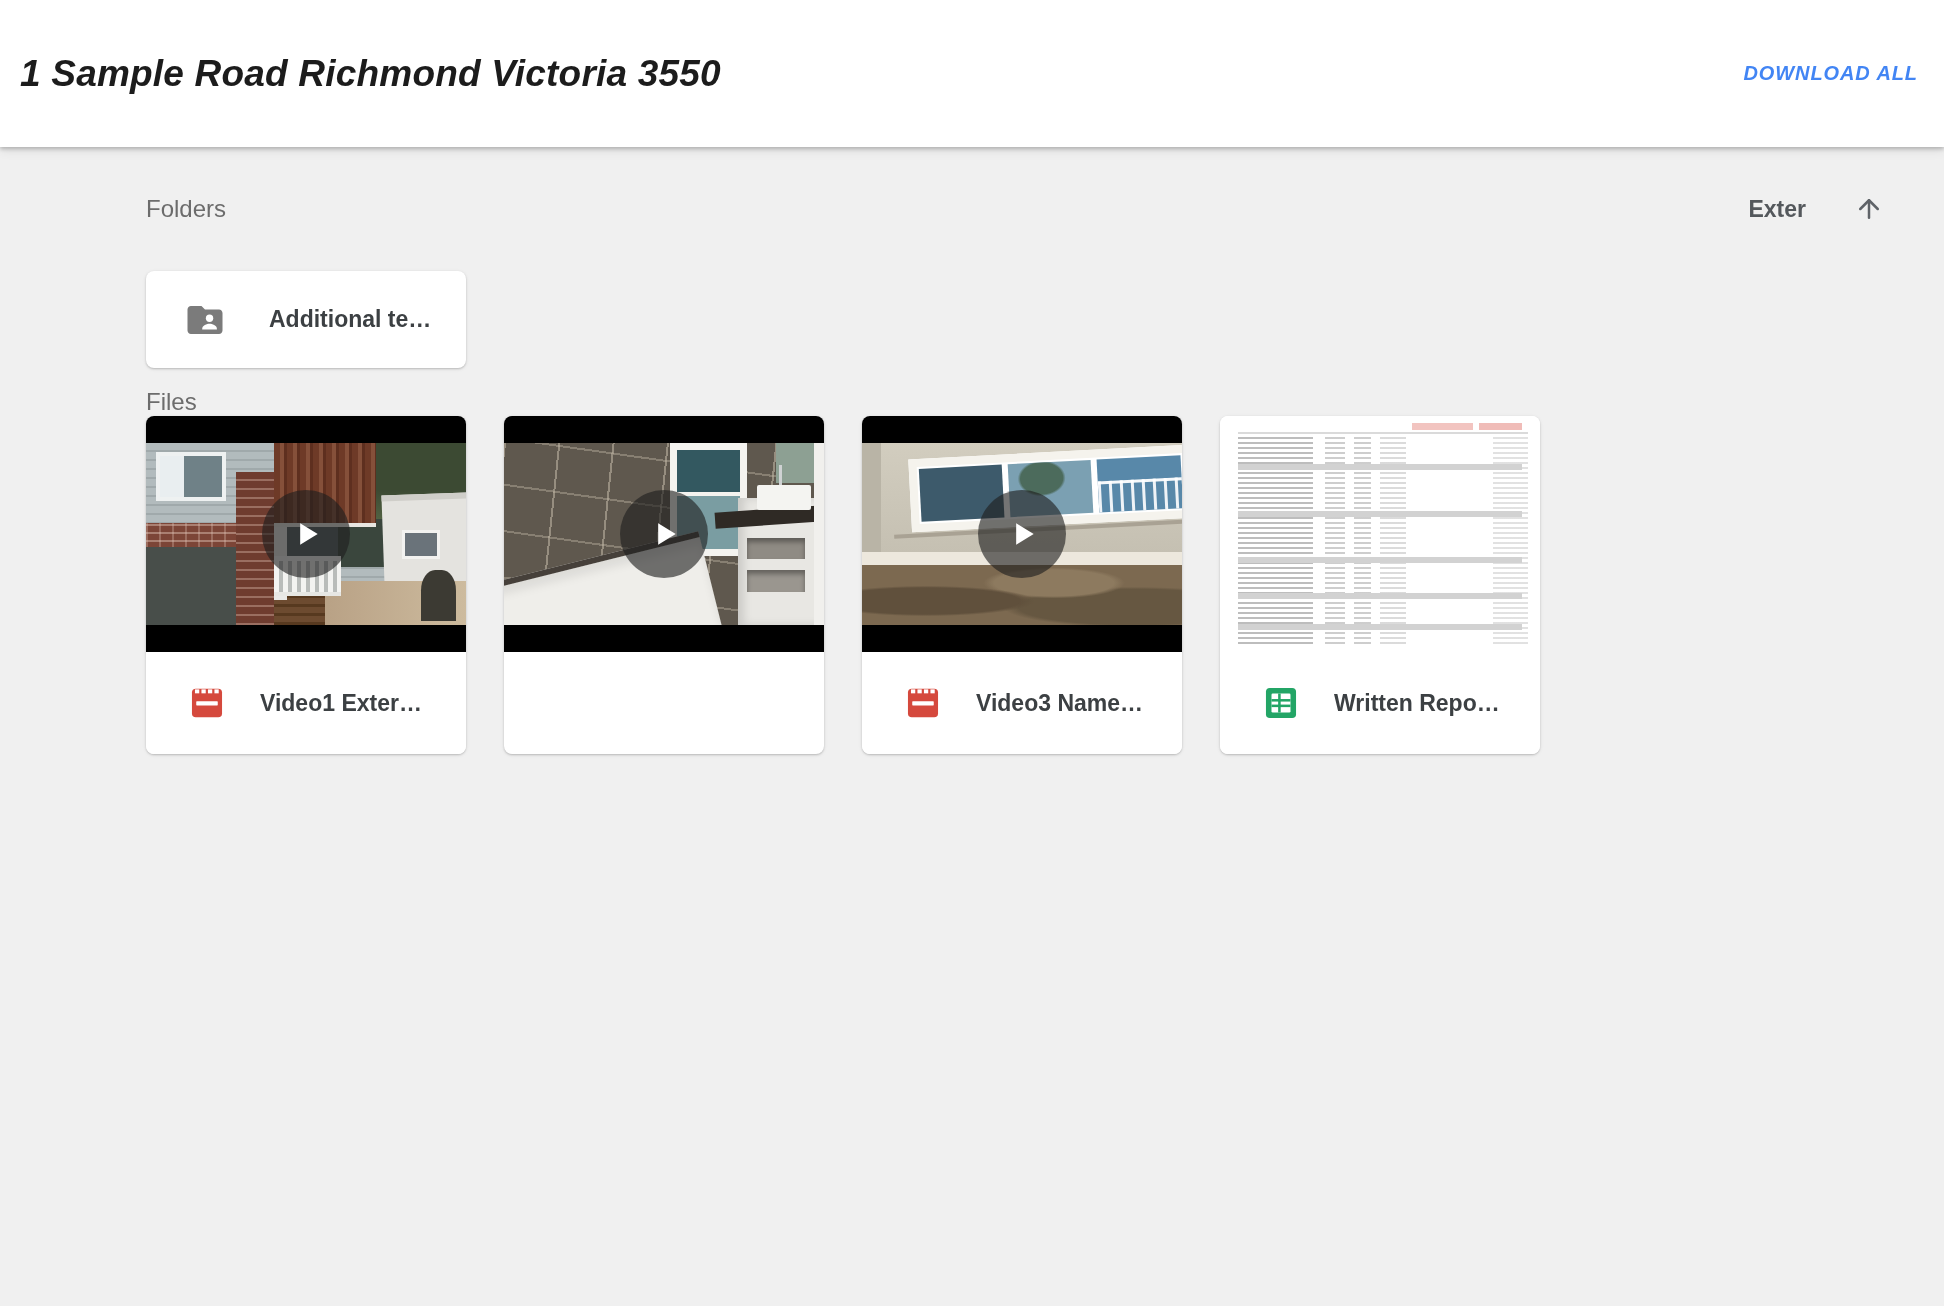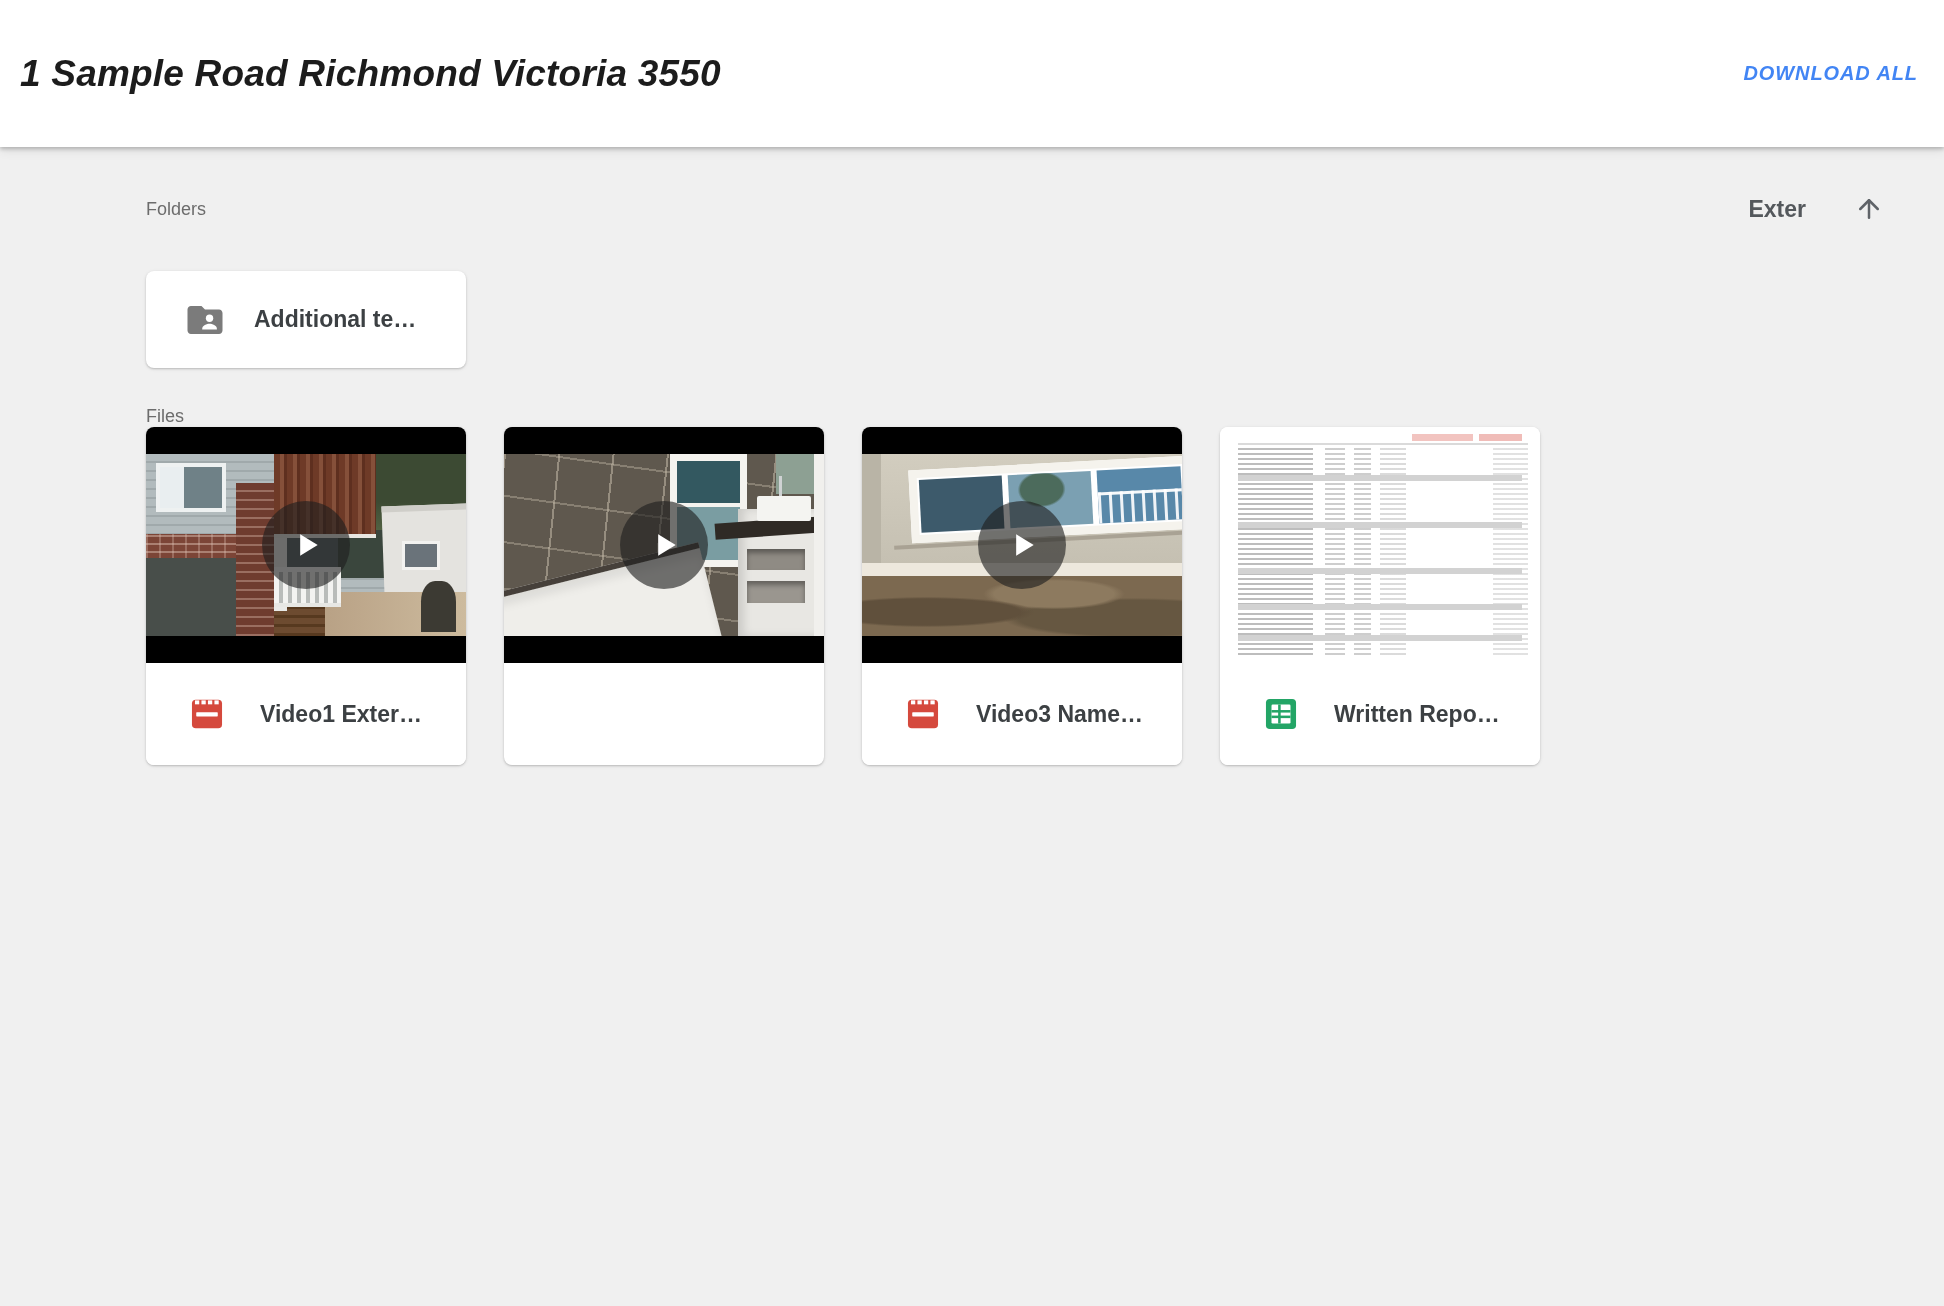--- a/index.html
+++ b/index.html
@@ -27,31 +27,31 @@
     font-size:20px; font-weight:700; color:#4285f4;
     letter-spacing:.9px; cursor:pointer; text-decoration:none;
   }
 
   
   .content { padding:0 60px 0 146px; position:relative; }
   .section-head {
     margin-top:46px; height:32px;
     display:flex; align-items:center; justify-content:space-between;
   }
-  .section-label { font-size:18px; color:#6c6c6c; }
+  .section-label { font-size:24px; color:#6c6c6c; }
   .sort-control { display:flex; align-items:center; gap:48px; cursor:pointer; }
   .sort-label { font-size:23px; font-weight:700; color:#54585c; }
-  .files-label { margin-top:38px; }
+  .files-label { margin-top:20px; }
 
   
   .folder-card {
     margin-top:46px; width:320px; height:97px;
     background:#fff; border-radius:8px;
     box-shadow:0 1px 2px rgba(0,0,0,.18), 0 1px 4px rgba(0,0,0,.08);
-    display:flex; align-items:center; padding-left:38px; gap:28px;
+    display:flex; align-items:center; padding-left:38px; gap:43px;
     cursor:pointer;
   }
   .folder-name, .file-name {
     font-size:23px; font-weight:600; color:#3c4043; white-space:nowrap;
   }
   .files-row { display:flex; gap:38px; }
   .file-card {
     width:320px; height:338px; background:#fff; border-radius:8px;
     box-shadow:0 1px 2px rgba(0,0,0,.18), 0 1px 4px rgba(0,0,0,.08);
     overflow:hidden; display:flex; flex-direction:column; cursor:pointer;

